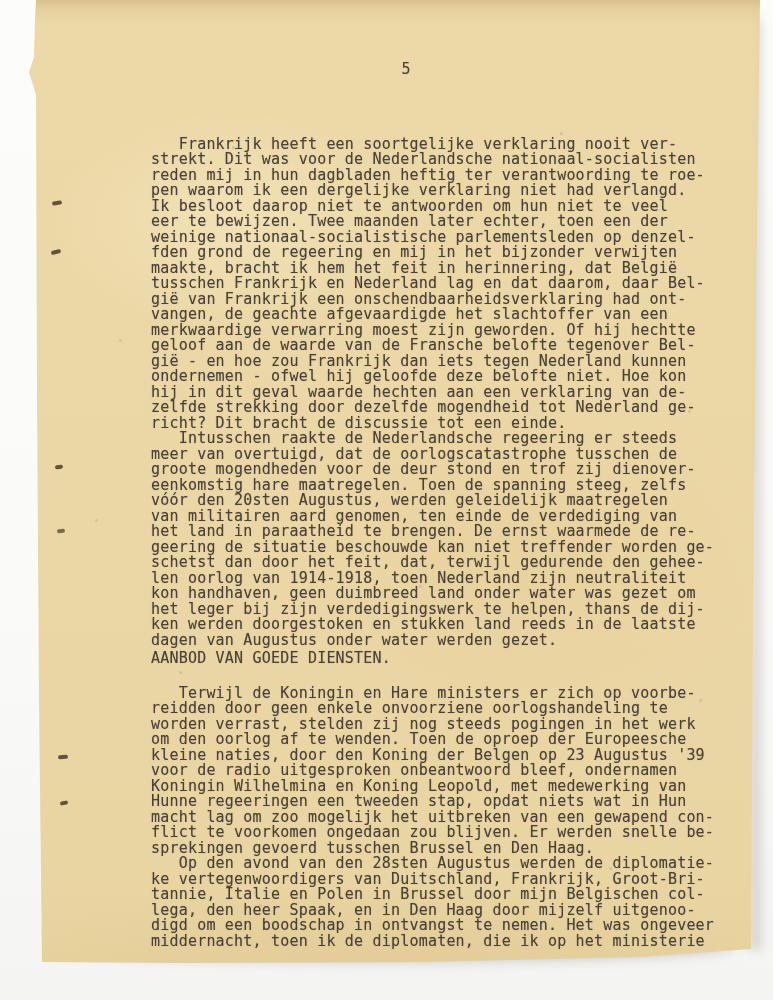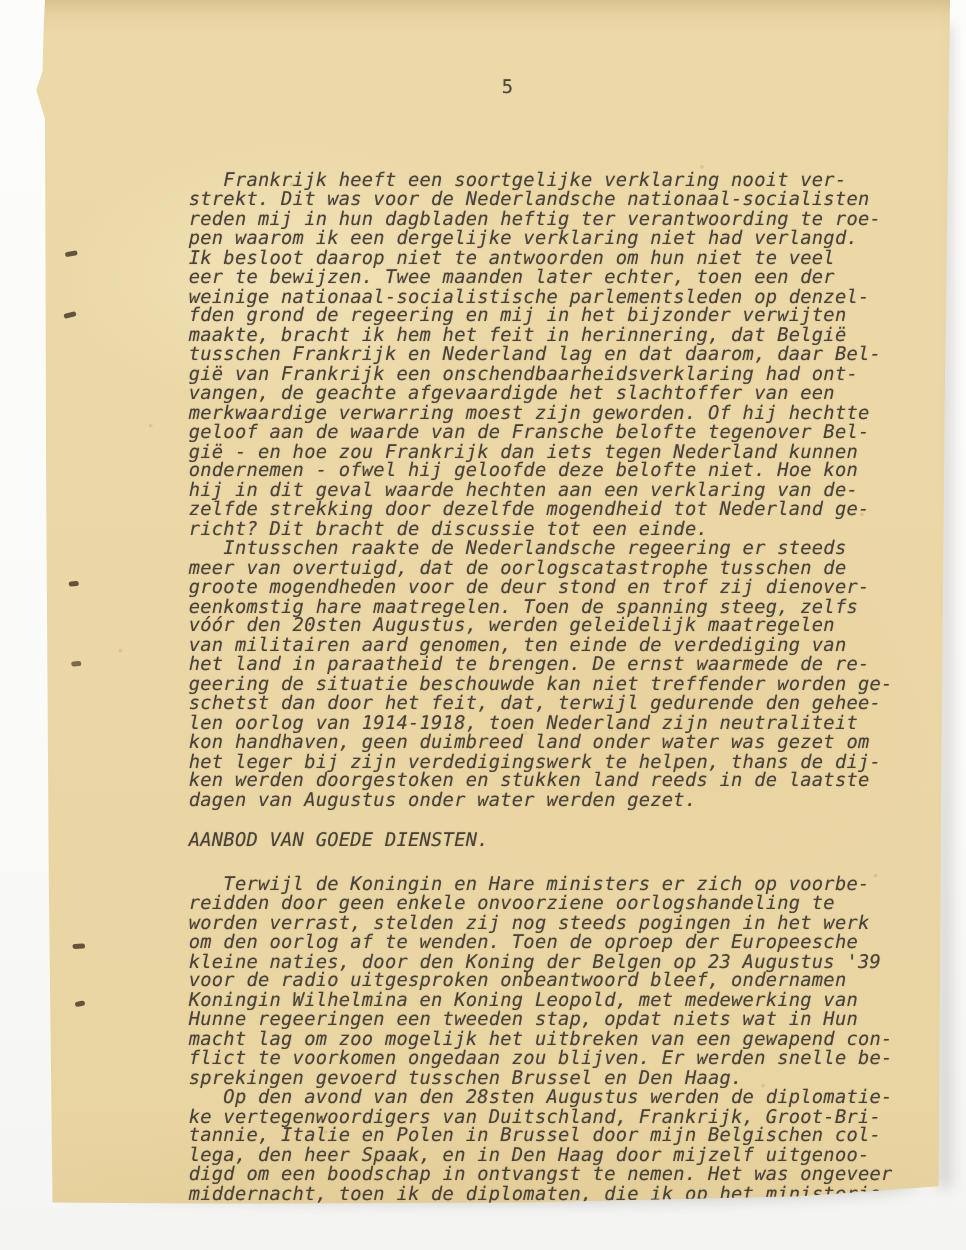--- a/index.html
+++ b/index.html
@@ -94,23 +94,23 @@
     left: 151px;
     top: 90px;
     width: 590px;
     font-size: 15px;
     line-height: 15.5px;
     color: #48423a;
     letter-spacing: 0.2px;
     white-space: pre;
     text-shadow: 0 0 1px rgba(75, 62, 44, 0.38);
   }
-  .block { margin: 0; font-style: italic; }
+  .block { margin: 0; }
   .block.heading {
-    margin-top: 17px;
+    margin-top: 3px;
     margin-bottom: 19px;
   }
   .line {
     height: 15.5px;
   }
 </style>
 </head>
 <body>
 
 <div id="stage">

